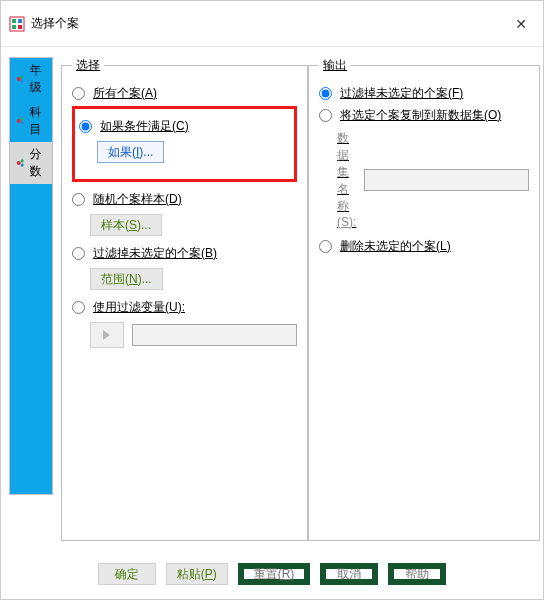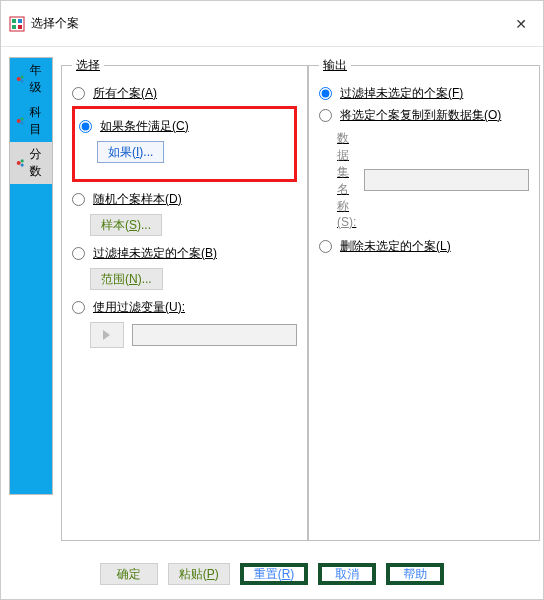--- a/index.html
+++ b/index.html
@@ -25,21 +25,21 @@
 .btn:disabled, .btn.disabled { color:#4d7c0f; background:#e8e8e8; border-color:#cfcfcf; }
 .btn-blue { color:#0a58ca; border-color:#8aa9d6; background:#f3f7fd; }
 .indent { margin-left: 18px; margin-top:4px; margin-bottom:6px;}
 .arrow-btn { width:34px; height:26px; border:1px solid #cfcfcf; background:#f0f0f0; display:flex; align-items:center; justify-content:center; color:#9a9a9a; }
 .flex-row { display:flex; gap:8px; align-items:center; }
 .txt-input { height:22px; border:1px solid #a6a6a6; background:#fff; flex:1; padding:0 4px; font-size:12px; }
 .txt-input:disabled { background:#f2f2f2; color:#8a8a8a; }
 .status { padding: 6px 4px 4px 8px; font-size:12px; }
 .btnbar { display:flex; justify-content:center; gap:10px; padding: 12px 0 14px 0; border-top:0; }
 .btn.main { min-width:58px; }
-.btn.bordered-blue { border:4px solid #14532d; color:#3b82f6; background:#fff;align-items:center; }
+.btn.bordered-blue { border:6px solid #14532d; color:#737373; background:#fff;align-items:center; }
 .radio-blue { accent-color: #0a66ff; }
 </style>
 </head>
 <body>
 
 <div class="window">
 
   <div class="titlebar">
     <svg class="app-icon" viewBox="0 0 16 16">
         <rect x="1" y="1" width="14" height="14" fill="#fff" stroke="#c23" stroke-width="1"></rect>

